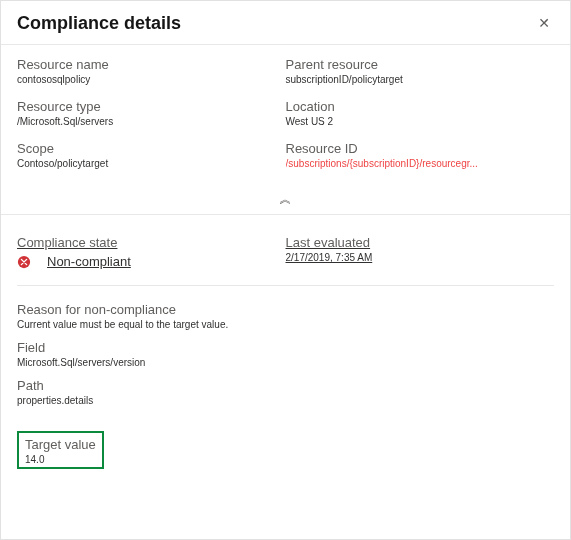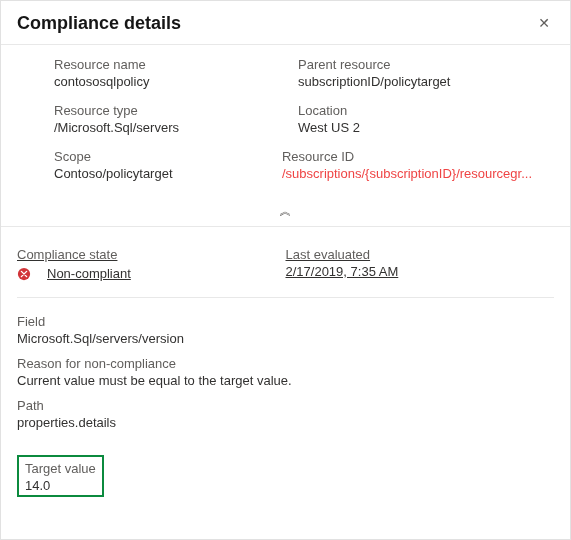--- a/index.html
+++ b/index.html
@@ -15,25 +15,25 @@
     .panel { width: 100%; height: 100%; border: 1px solid #e1e1e1; position: relative; }
     .header {
       display: flex;
       justify-content: space-between;
       align-items: flex-start;
       padding: 12px 16px 10px 16px;
       border-bottom: 1px solid #e8e8e8;
     }
     .title { font-size: 18px; font-weight: 600; color: #161616; }
     .close-btn { font-size: 14px; cursor: pointer; color: #605e5c; padding: 2px 4px; }
-    .section { padding: 12px 28px 6px 16px; margin-left: 37px; }
+    .section { padding: 12px 16px 6px 16px; }
     .row { display: flex; }
     .col { flex: 1; padding-right: 10px; margin-bottom: 14px; }
     .label { font-size: 13px; color: #605e5c; margin-bottom: 2px; }
-    .value { font-size: 13px; color: #323130; word-break: break-word; }
+    .value { font-size: 10px; color: #323130; word-break: break-word; }
     .link { color: #ef4444; cursor: pointer; overflow: hidden; white-space: nowrap; text-overflow: ellipsis; }
     .collapser {
       text-align: center;
       padding: 2px 0 6px 0;
       border-bottom: 1px solid #e8e8e8;
       font-size: 12px;
       cursor: pointer;
       color: #605e5c;
     }
     .status-row { display: flex; padding: 20px 16px 16px 16px; align-items: flex-start; }
@@ -112,26 +112,26 @@
     <div class="status-col">
       <div class="label">Last evaluated</div>
       <div class="value">2/17/2019, 7:35 AM</div>
     </div>
   </div>
 
   <div class="divider"></div>
 
   <div class="reason-section">
     <div class="field-block">
+      <div class="label">Reason for non-compliance</div>
+      <div class="value">Current value must be equal to the target value.</div>
+    </div>
+    <div class="field-block">
       <div class="label">Field</div>
       <div class="value">Microsoft.Sql/servers/version</div>
-    </div>
-    <div class="field-block">
-      <div class="label">Reason for non-compliance</div>
-      <div class="value">Current value must be equal to the target value.</div>
     </div>
     <div class="field-block">
       <div class="label">Path</div>
       <div class="value">properties.details</div>
     </div>
     <br>
     <div class="boxed box-green">
       <div class="label">Target value</div>
       <div class="value">14.0</div>
     </div>

